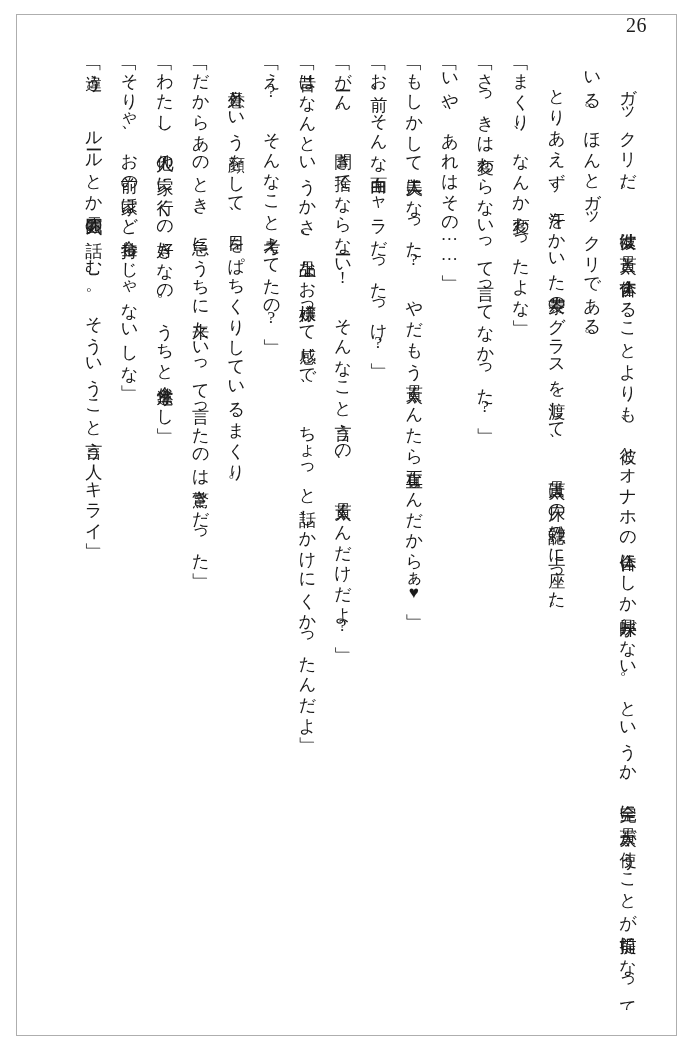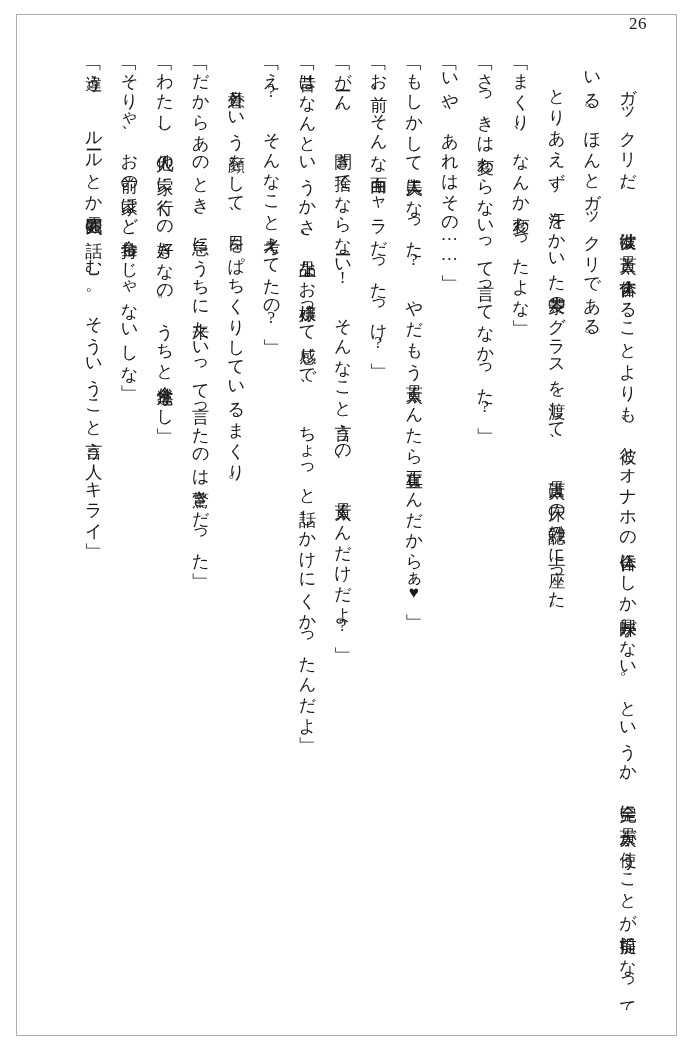--- a/index.html
+++ b/index.html
@@ -27,21 +27,21 @@
     top: 14px;
     right: 16px;
     bottom: 14px;
     border: 1px solid #aeaeae;
     pointer-events: none;
   }
   .page-number {
     position: absolute;
     top: 14px;
     right: 46px;
-    font-size: 17px;
+    font-size: 20px;
     letter-spacing: 0.5px;
     color: #1d1d1d;
   }
   .text-body {
     position: absolute;
     top: 60px;
     right: 48px;
     left: 52px;
     bottom: 40px;
     writing-mode: vertical-rl;

